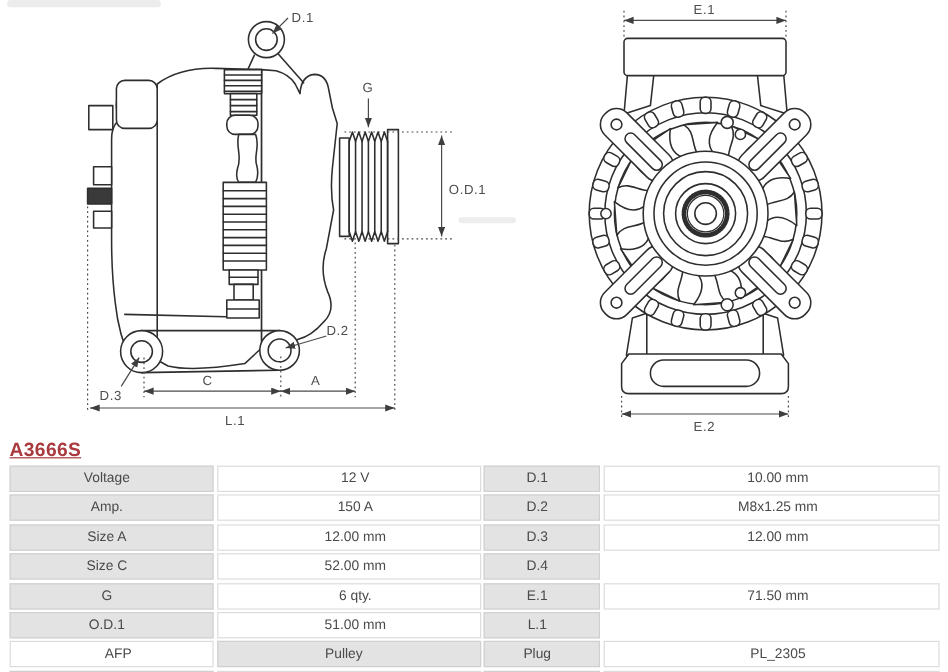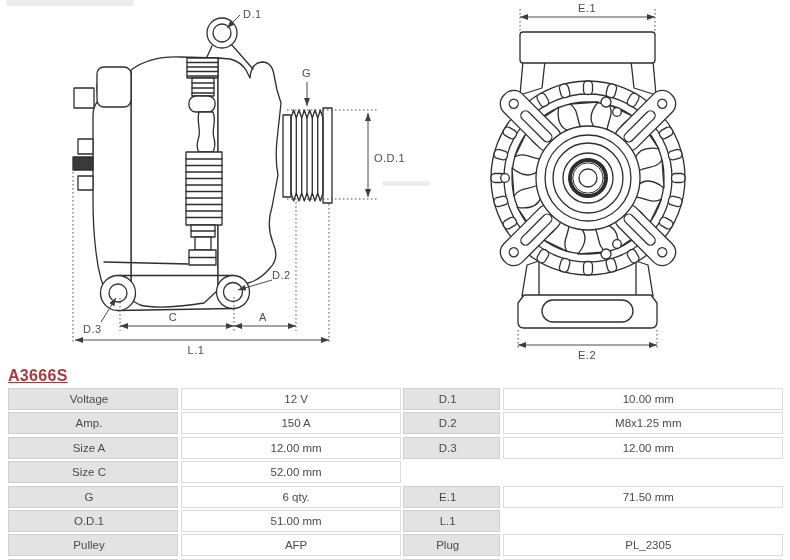--- a/index.html
+++ b/index.html
@@ -265,35 +265,36 @@
     </div>
     <div class="spec-row">
       <div class="cell lab">Size A</div>
       <div class="cell val">12.00 mm</div>
       <div class="cell lab">D.3</div>
       <div class="cell val">12.00 mm</div>
     </div>
     <div class="spec-row">
       <div class="cell lab">Size C</div>
       <div class="cell val">52.00 mm</div>
+      <div class="cell lab">D.4</div>
     </div>
     <div class="spec-row">
       <div class="cell lab">G</div>
       <div class="cell val">6 qty.</div>
       <div class="cell lab">E.1</div>
       <div class="cell val">71.50 mm</div>
     </div>
     <div class="spec-row">
       <div class="cell lab">O.D.1</div>
       <div class="cell val">51.00 mm</div>
       <div class="cell lab">L.1</div>
     </div>
     <div class="spec-row">
+      <div class="cell val">AFP</div>
       <div class="cell lab">Pulley</div>
-      <div class="cell val">AFP</div>
       <div class="cell lab">Plug</div>
       <div class="cell val">PL_2305</div>
     </div>
 
     <div class="spec-row">
       <div class="cell lab"></div>
       <div class="cell val"></div>
       <div class="cell lab"></div>
       <div class="cell val"></div>
     </div>

